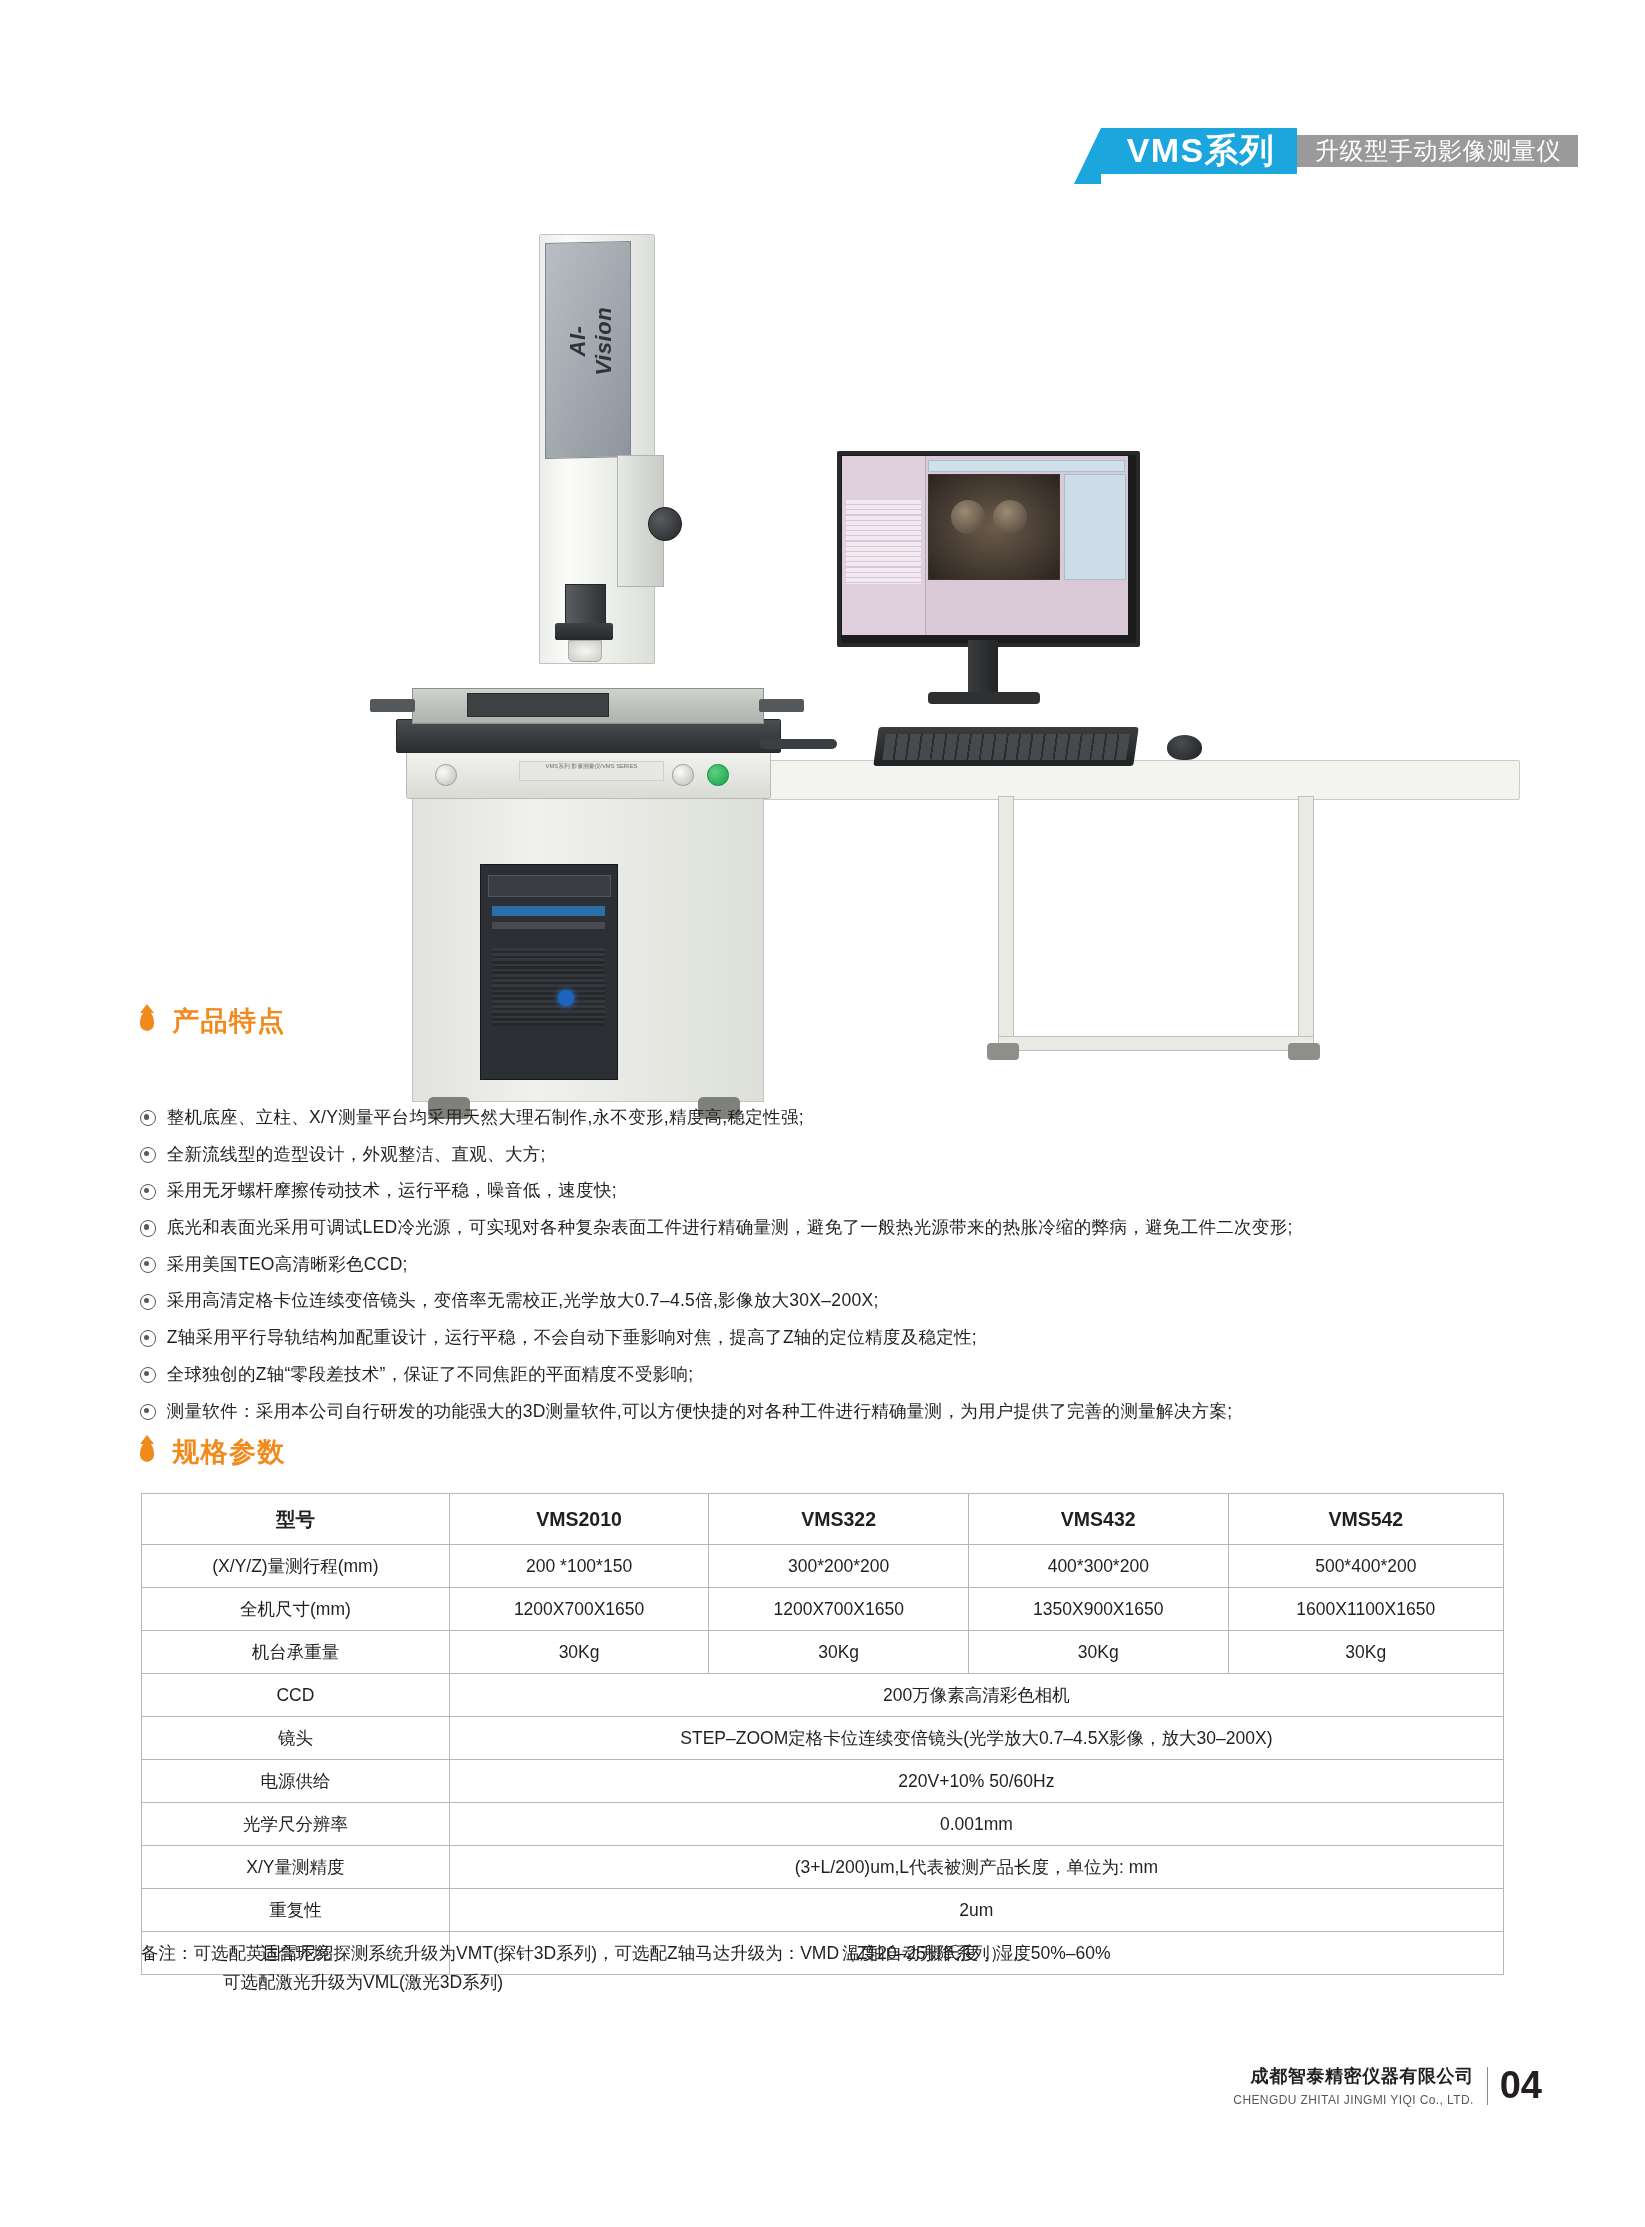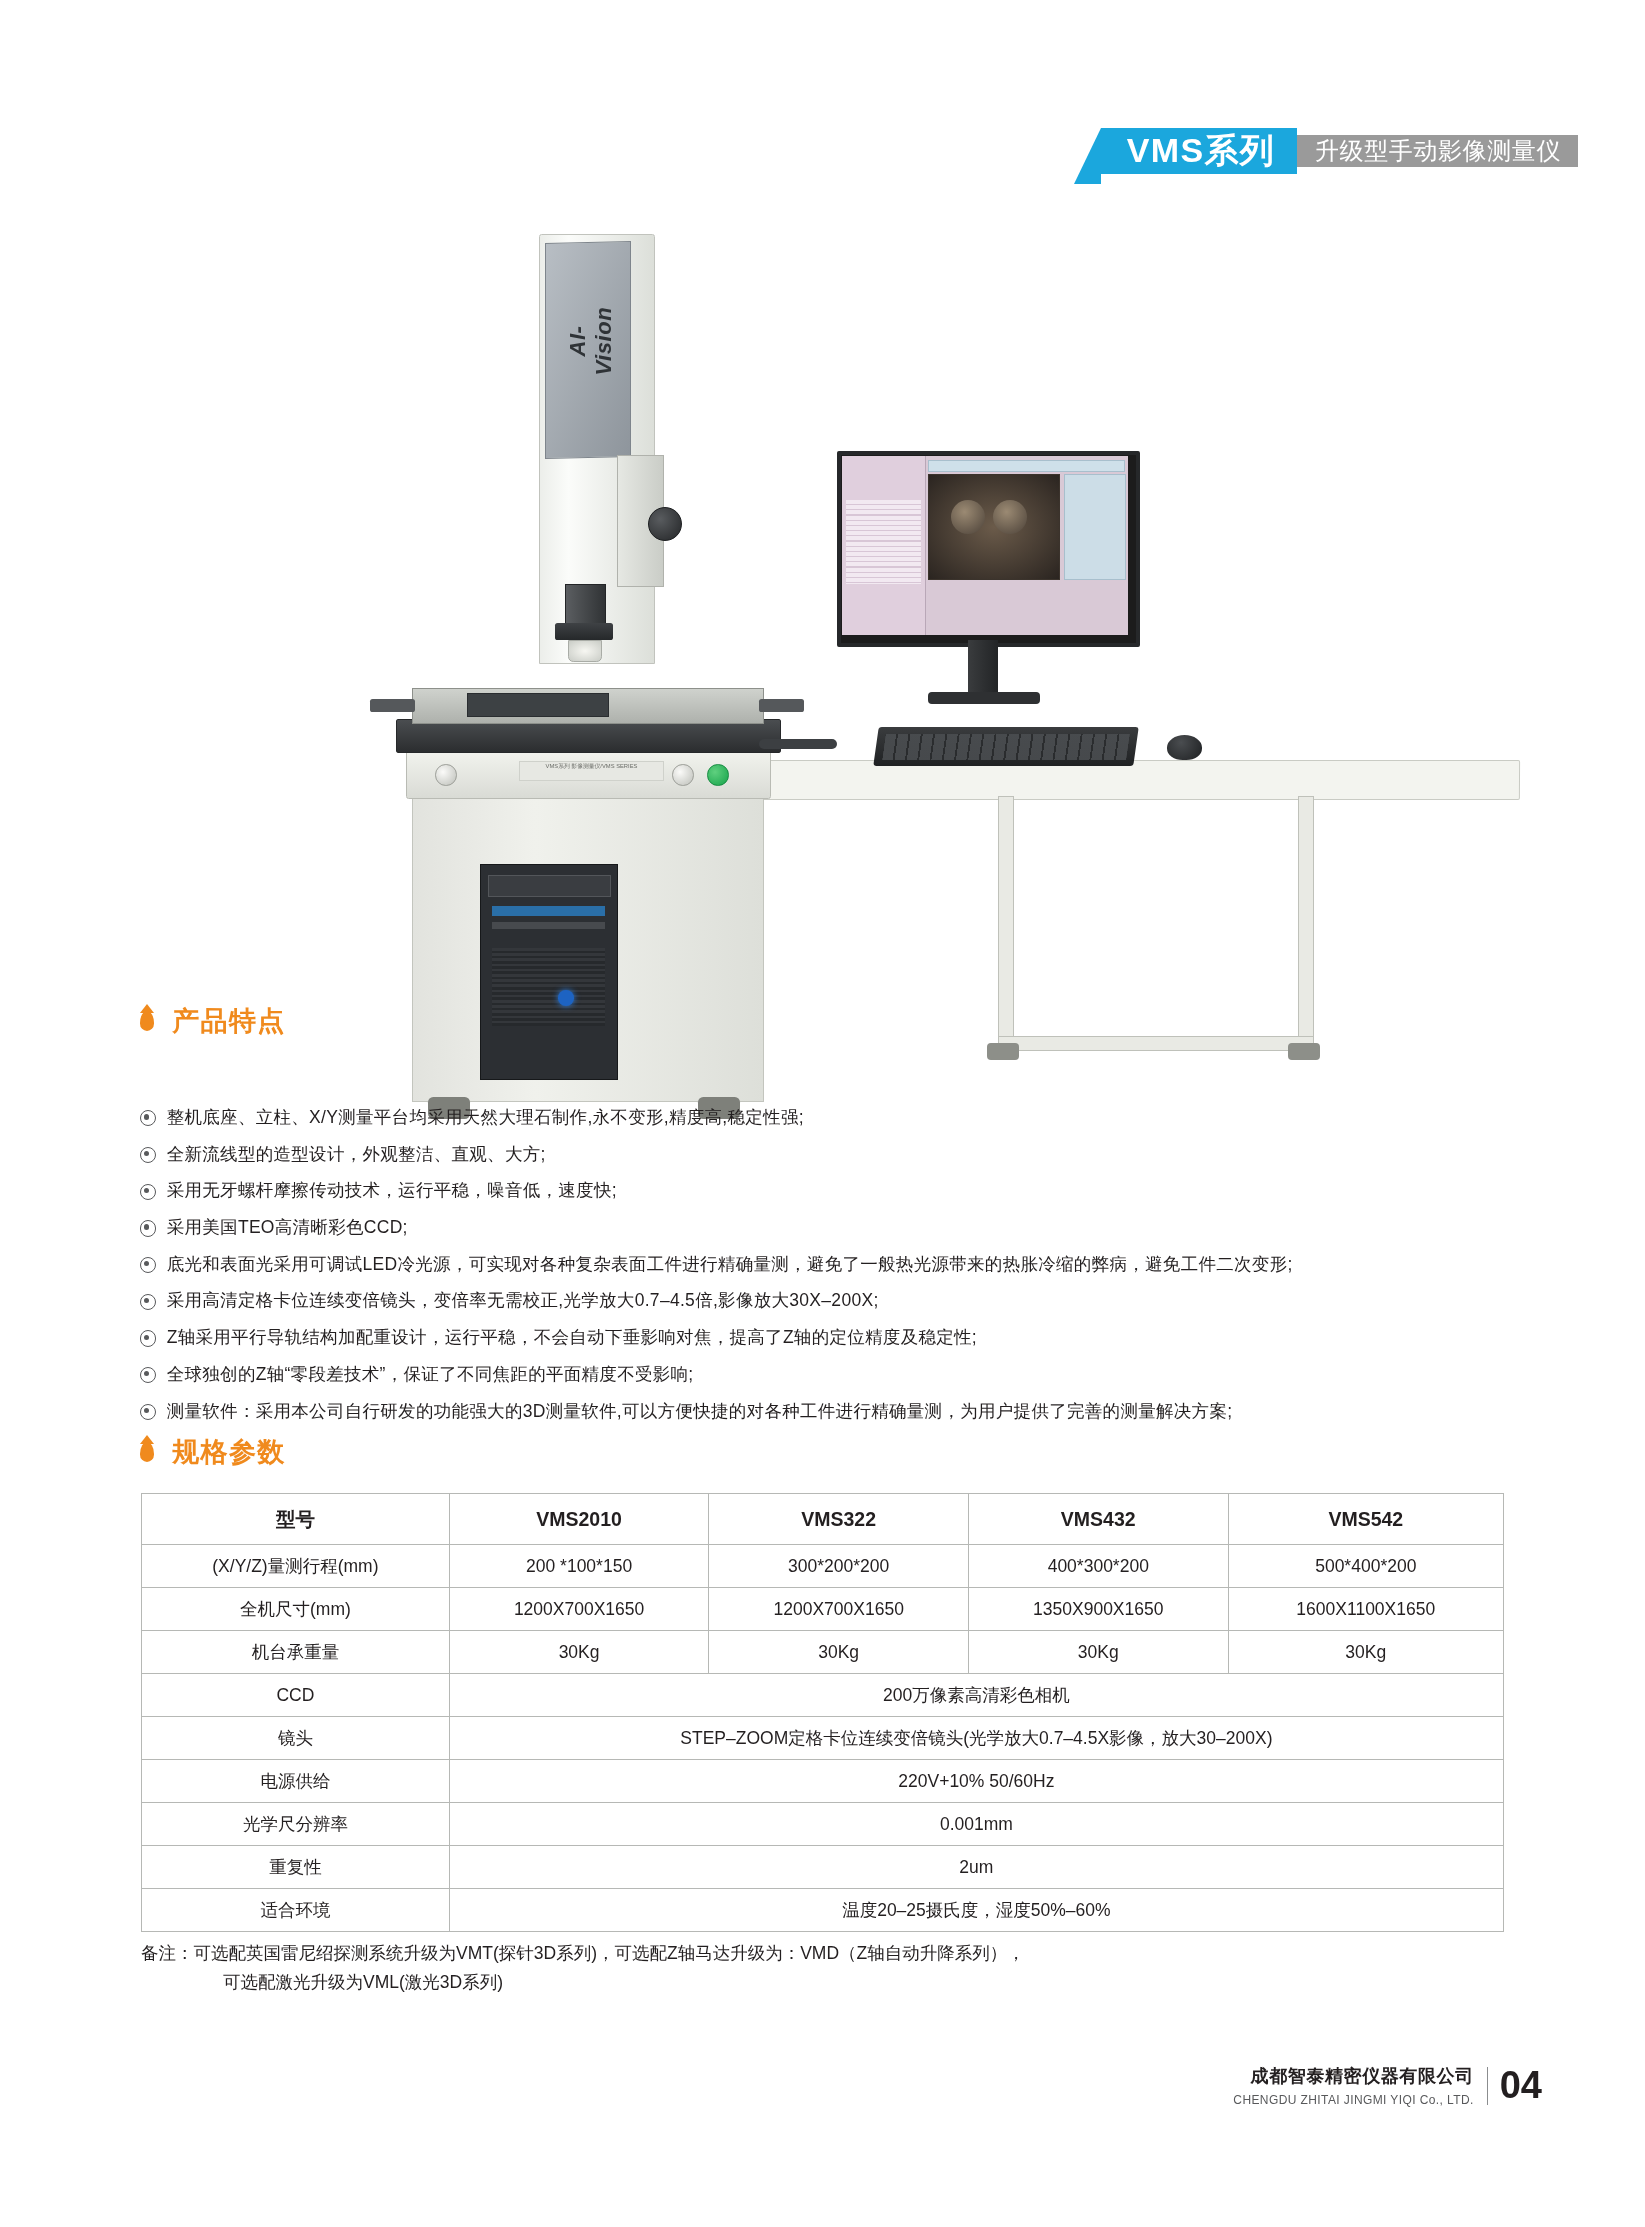--- a/index.html
+++ b/index.html
@@ -717,25 +717,25 @@
   <div class="feature-item">
     <span class="bullet"></span>
     <span>全新流线型的造型设计，外观整洁、直观、大方;</span>
   </div>
   <div class="feature-item">
     <span class="bullet"></span>
     <span>采用无牙螺杆摩擦传动技术，运行平稳，噪音低，速度快;</span>
   </div>
   <div class="feature-item">
     <span class="bullet"></span>
-    <span>采用美国TEO高清晰彩色CCD;</span>
+    <span>底光和表面光采用可调试LED冷光源，可实现对各种复杂表面工件进行精确量测，避免了一般热光源带来的热胀冷缩的弊病，避免工件二次变形;</span>
   </div>
   <div class="feature-item">
     <span class="bullet"></span>
-    <span>底光和表面光采用可调试LED冷光源，可实现对各种复杂表面工件进行精确量测，避免了一般热光源带来的热胀冷缩的弊病，避免工件二次变形;</span>
+    <span>采用美国TEO高清晰彩色CCD;</span>
   </div>
   <div class="feature-item">
     <span class="bullet"></span>
     <span>采用高清定格卡位连续变倍镜头，变倍率无需校正,光学放大0.7–4.5倍,影像放大30X–200X;</span>
   </div>
   <div class="feature-item">
     <span class="bullet"></span>
     <span>Z轴采用平行导轨结构加配重设计，运行平稳，不会自动下垂影响对焦，提高了Z轴的定位精度及稳定性;</span>
   </div>
   <div class="feature-item">
@@ -802,20 +802,24 @@
     <tr>
       <td class="label">电源供给</td>
       <td colspan="4">220V+10% 50/60Hz</td>
     </tr>
 
     <tr>
       <td class="label">光学尺分辨率</td>
       <td colspan="4">0.001mm</td>
     </tr>
 
+    <tr>
+      <td class="label">X/Y量测精度</td>
+      <td colspan="4">(3+L/200)um,L代表被测产品长度，单位为: mm</td>
+    </tr>
 
     <tr>
       <td class="label">重复性</td>
       <td colspan="4">2um</td>
     </tr>
 
     <tr>
       <td class="label">适合环境</td>
       <td colspan="4">温度20–25摄氏度，湿度50%–60%</td>
     </tr>

